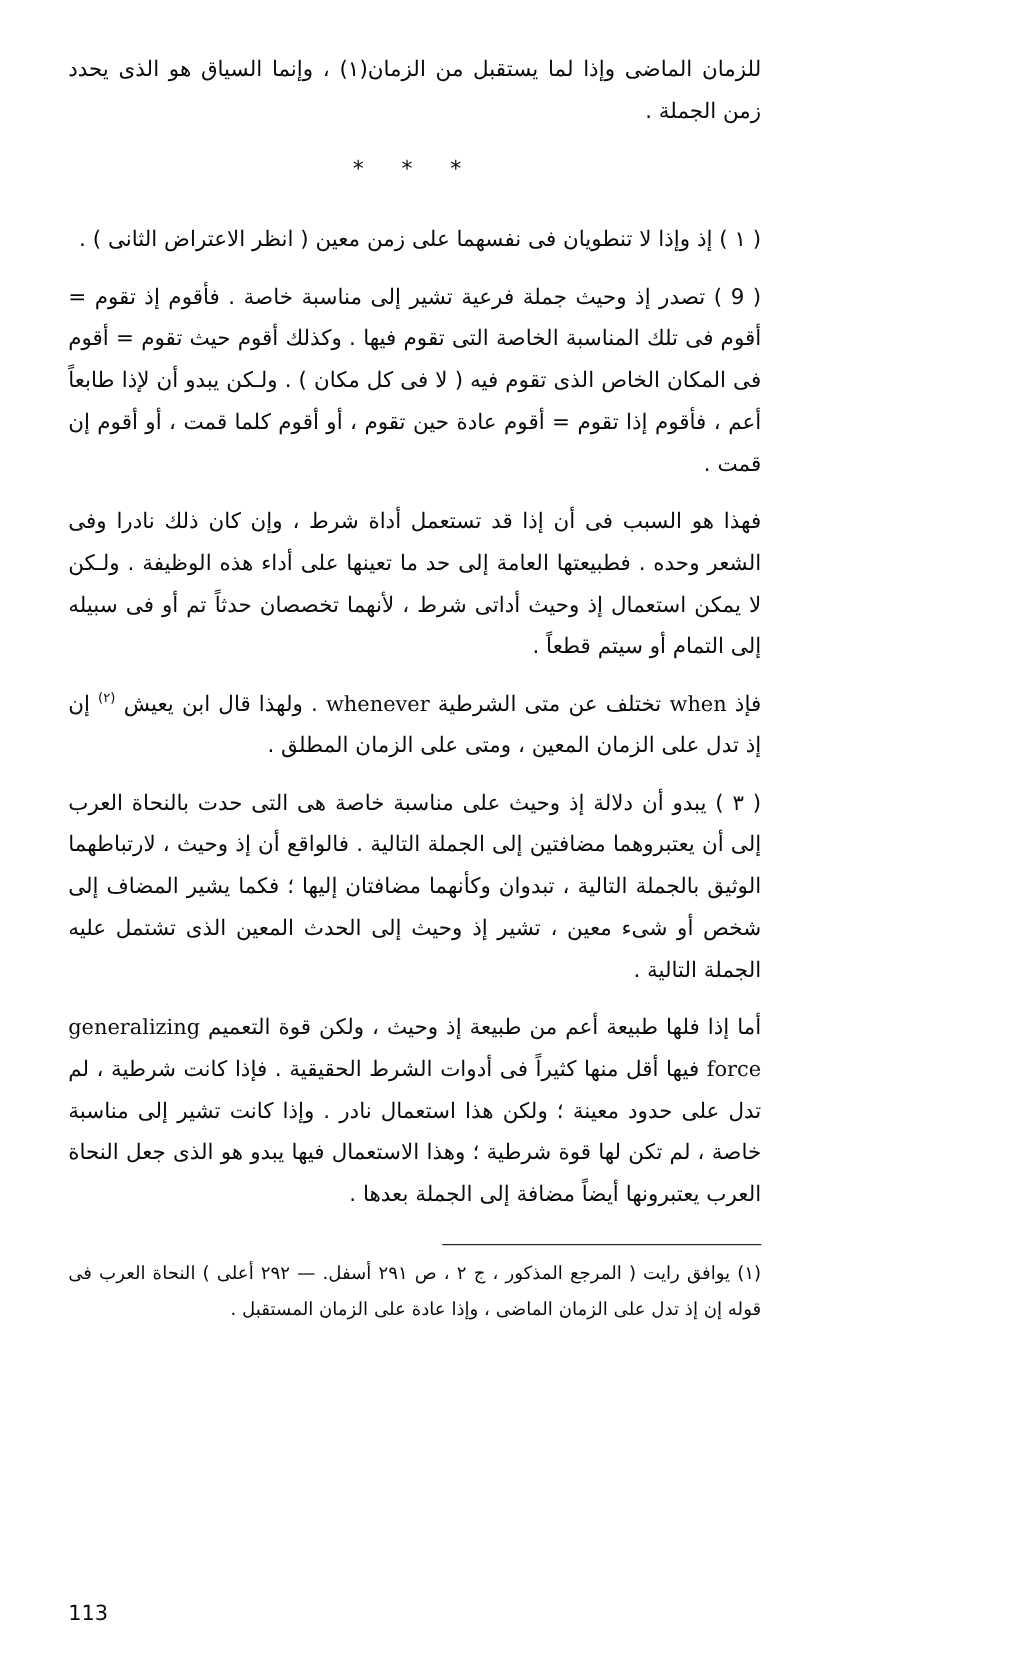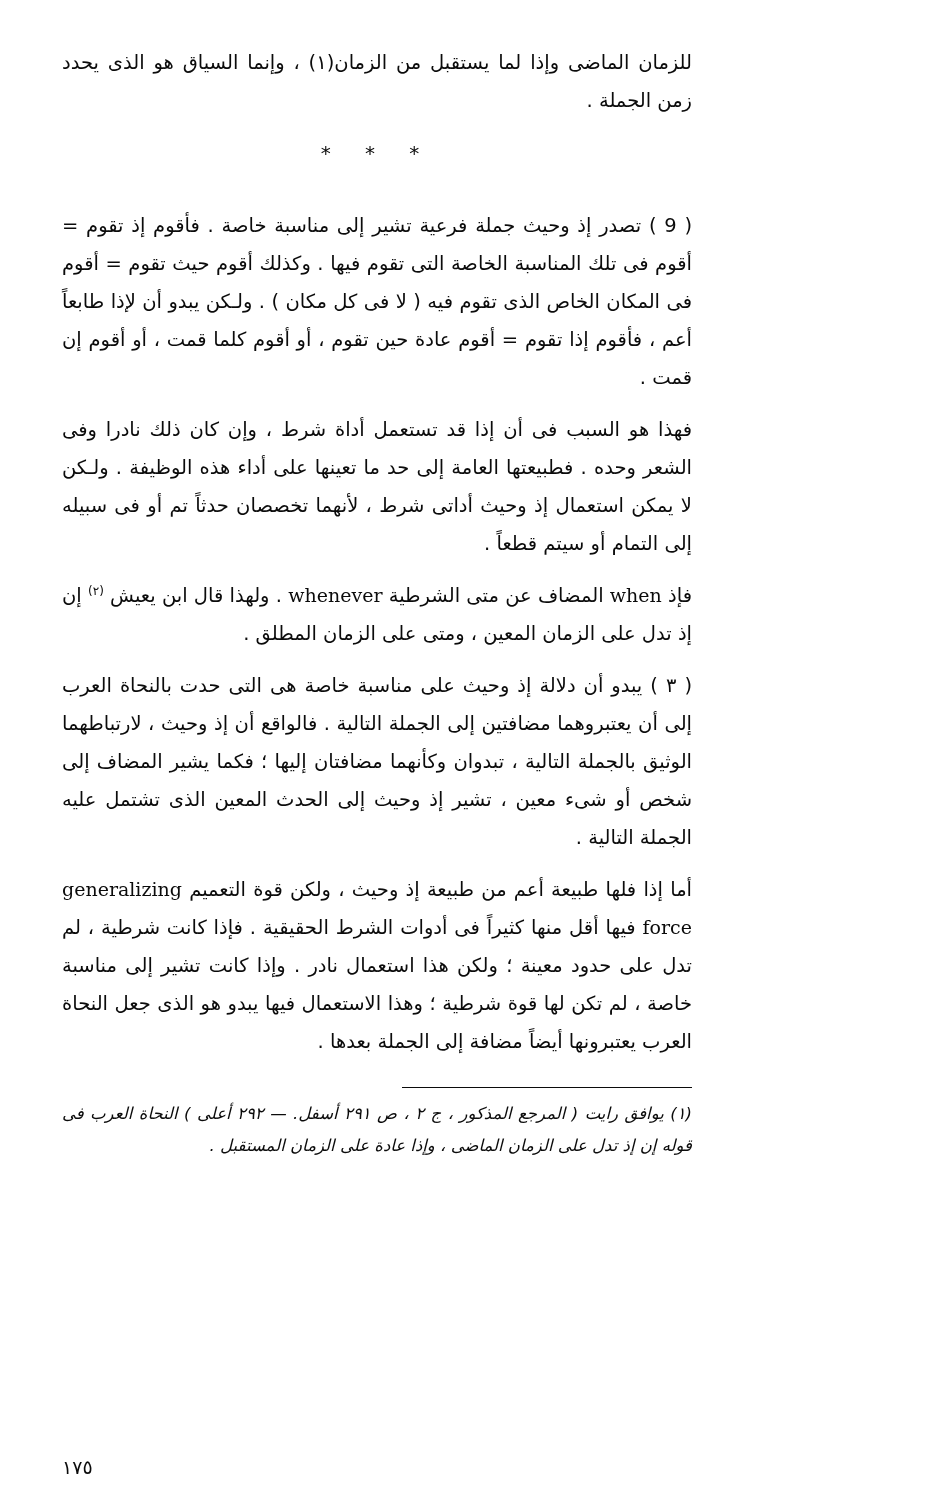--- a/index.html
+++ b/index.html
@@ -67,21 +67,20 @@
     margin-right: 0;
   }
   .footnotes {
     direction: rtl;
     text-align: justify;
     font-size: 16.5px;
     line-height: 1.9;
   }
   .footnotes p {
     margin: 0 0 4px 0;
-    font-style: italic;
   }
   .page-number {
     position: absolute;
     bottom: 26px;
     left: 62px;
     font-size: 19px;
     direction: rtl;
   }
 </style>
 </head>
@@ -91,35 +90,36 @@
 
   <div class="body-text">
 
     <p class="para first-line">للزمان الماضى وإذا لما يستقبل من الزمان(١) ، وإنما السياق هو الذى يحدد زمن الجملة .</p>
 
     <div class="stars">* * *</div>
 
 
     <div class="spacer-sm"></div>
 
+    <p class="para indent">( ١ )  إذ وإذا لا تنطويان فى نفسهما على زمن معين ( انظر الاعتراض الثانى ) .</p>
 
     <div class="spacer-sm"></div>
 
     <p class="para indent">( 9 ) تصدر إذ وحيث جملة فرعية تشير إلى مناسبة خاصة . فأقوم إذ تقوم = أقوم فى تلك المناسبة الخاصة التى تقوم فيها . وكذلك أقوم حيث تقوم = أقوم فى المكان الخاص الذى تقوم فيه ( لا فى كل مكان ) . ولـكن يبدو أن لإذا طابعاً أعم ، فأقوم إذا تقوم = أقوم عادة حين تقوم ، أو أقوم كلما قمت ، أو أقوم إن قمت .</p>
 
     <div class="spacer-sm"></div>
 
     <p class="para indent"><span>فهذا هو السبب فى أن إذا قد تستعمل أداة شرط ، وإن كان ذلك نادرا وفى الشعر وحده . فطبيعتها العامة إلى حد ما تعينها على أداء هذه الوظيفة . ولـكن لا يمكن استعمال إذ وحيث أداتى شرط ، لأنهما تخصصان حدثاً تم أو فى سبيله إلى التمام أو سيتم قطعاً .</span></p>
 
     <div class="spacer-sm"></div>
 
     <p class="para indent">
       <span>فإذ</span>
       <span class="lat">when</span>
-      <span>المضاف عن متى الشرطية</span>
+      <span>تختلف عن متى الشرطية</span>
       <span class="lat">whenever</span>
       <span>. ولهذا قال ابن يعيش</span>
       <span class="sup">(٢)</span>
       <span>إن إذ تدل على الزمان المعين ، ومتى على الزمان المطلق .</span>
     </p>
 
     <div class="spacer-sm"></div>
 
     <p class="para indent">( ٣ ) يبدو أن دلالة إذ وحيث على مناسبة خاصة هى التى حدت بالنحاة العرب إلى أن يعتبروهما مضافتين إلى الجملة التالية . فالواقع أن إذ وحيث ، لارتباطهما الوثيق بالجملة التالية ، تبدوان وكأنهما مضافتان إليها ؛ فكما يشير المضاف إلى شخص أو شىء معين ، تشير إذ وحيث إلى الحدث المعين الذى تشتمل عليه الجملة التالية .</p>
 
@@ -132,15 +132,15 @@
     </p>
 
   </div>
 
   <hr class="rule">
 
   <div class="footnotes">
     <p>(١) يوافق رايت ( المرجع المذكور ، ج ٢ ، ص ٢٩١ أسفل. — ٢٩٢ أعلى ) النحاة العرب فى قوله إن إذ تدل على الزمان الماضى ، وإذا عادة على الزمان المستقبل .</p>
   </div>
 
-  <div class="page-number">١٧٥</div>
+  <div class="page-number">113</div>
 
 </div>
 
 </body></html>

